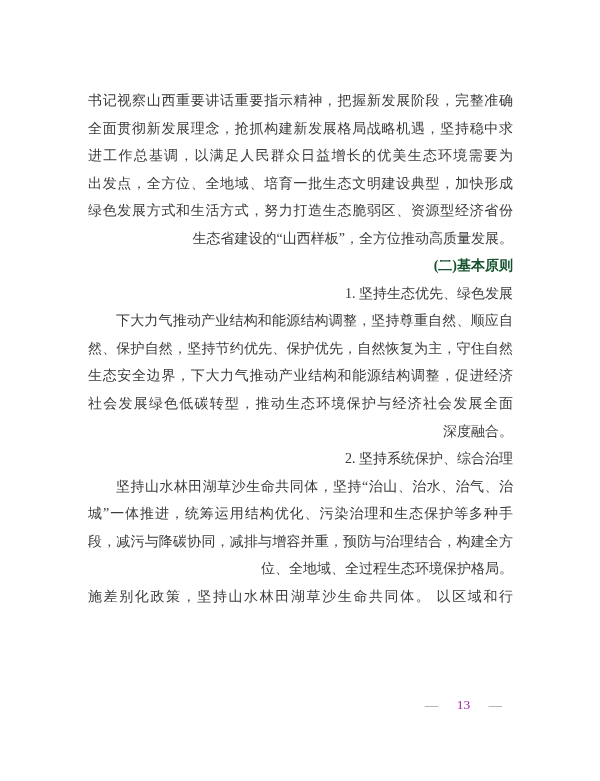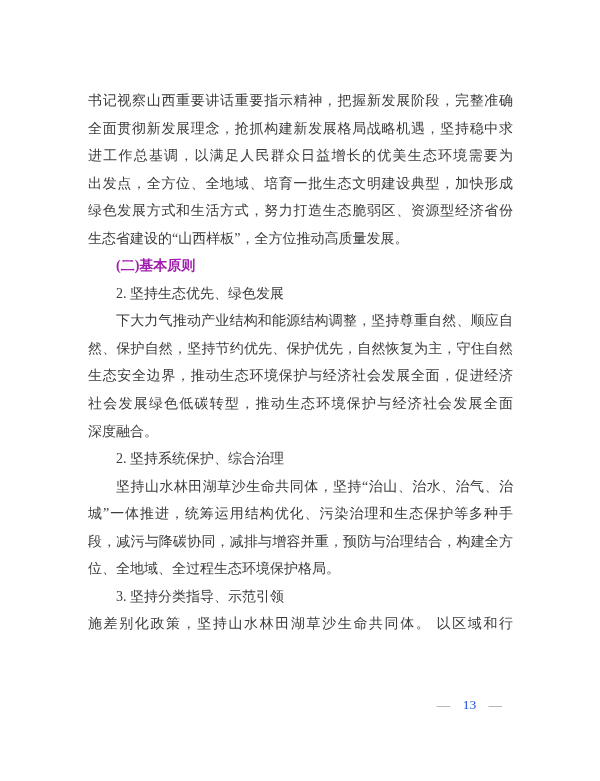--- a/index.html
+++ b/index.html
@@ -19,78 +19,77 @@
     position: absolute;
     left: 88px;
     top: 87px;
     width: 425px;
   }
   .line {
     height: 27.55px;
     line-height: 27.55px;
     font-size: 14px;
     color: #3b3b3b;
-    text-align: left;
+    text-align: right;
     overflow: hidden;
   }
   .line.justify {
     text-align: justify;
     text-align-last: justify;
   }
   .line.indent {
     padding-left: 28px;
   }
   .line.bold {
     font-weight: bold;
-    color: #a21caf;
+    color: #14532d;
   }
   .footer {
     position: absolute;
     top: 695px;
     right: 98px;
     height: 20px;
     line-height: 20px;
     font-size: 13.5px;
     color: #4a4a4a;
     white-space: nowrap;
   }
   .footer .dash {
     color: #8f8f8f;
     letter-spacing: 0;
   }
   .footer .num {
     display: inline-block;
-    margin: 0 9px;
-    color: #1d4ed8;
+    margin: 0 15px;
+    color: #a21caf;
   }
 </style>
 </head>
 <body>
 
 <div class="page">
   <div class="textblock">
       <div class="line justify">书记视察山西重要讲话重要指示精神，把握新发展阶段，完整准确</div>
       <div class="line justify">全面贯彻新发展理念，抢抓构建新发展格局战略机遇，坚持稳中求</div>
       <div class="line justify">进工作总基调，以满足人民群众日益增长的优美生态环境需要为</div>
       <div class="line justify">出发点，全方位、全地域、培育一批生态文明建设典型，加快形成</div>
       <div class="line justify">绿色发展方式和生活方式，努力打造生态脆弱区、资源型经济省份</div>
       <div class="line">生态省建设的“山西样板”，全方位推动高质量发展。</div>
       <div class="line indent bold">(二)基本原则</div>
-      <div class="line indent">2. 坚持生态优先、绿色发展</div>
+      <div class="line indent">1. 坚持生态优先、绿色发展</div>
       <div class="line justify indent">下大力气推动产业结构和能源结构调整，坚持尊重自然、顺应自</div>
       <div class="line justify">然、保护自然，坚持节约优先、保护优先，自然恢复为主，守住自然</div>
-      <div class="line justify">生态安全边界，推动生态环境保护与经济社会发展全面，促进经济</div>
+      <div class="line justify">生态安全边界，下大力气推动产业结构和能源结构调整，促进经济</div>
       <div class="line justify">社会发展绿色低碳转型，推动生态环境保护与经济社会发展全面</div>
       <div class="line">深度融合。</div>
       <div class="line indent">2. 坚持系统保护、综合治理</div>
       <div class="line justify indent">坚持山水林田湖草沙生命共同体，坚持“治山、治水、治气、治</div>
       <div class="line justify">城”一体推进，统筹运用结构优化、污染治理和生态保护等多种手</div>
       <div class="line justify">段，减污与降碳协同，减排与增容并重，预防与治理结合，构建全方</div>
       <div class="line">位、全地域、全过程生态环境保护格局。</div>
-      <div class="line indent">3. 坚持分类指导、示范引领</div>
       <div class="line justify">施差别化政策，坚持山水林田湖草沙生命共同体。 以区域和行</div>
     </div>
   <div class="footer">
     <span class="dash">—</span>
     <span class="num">13</span>
     <span class="dash">—</span>
   </div>
 </div>
 
 </body></html>

